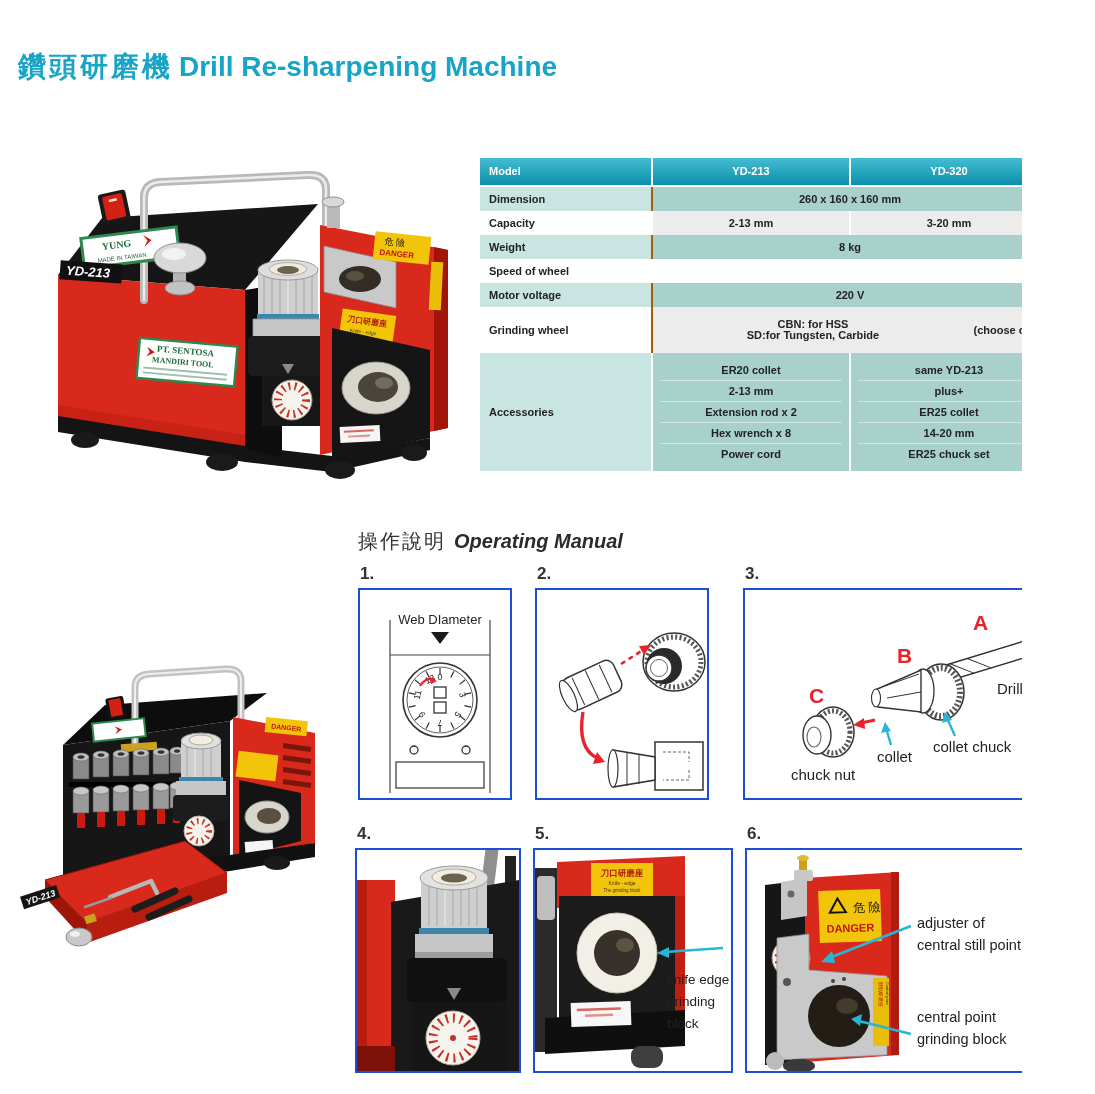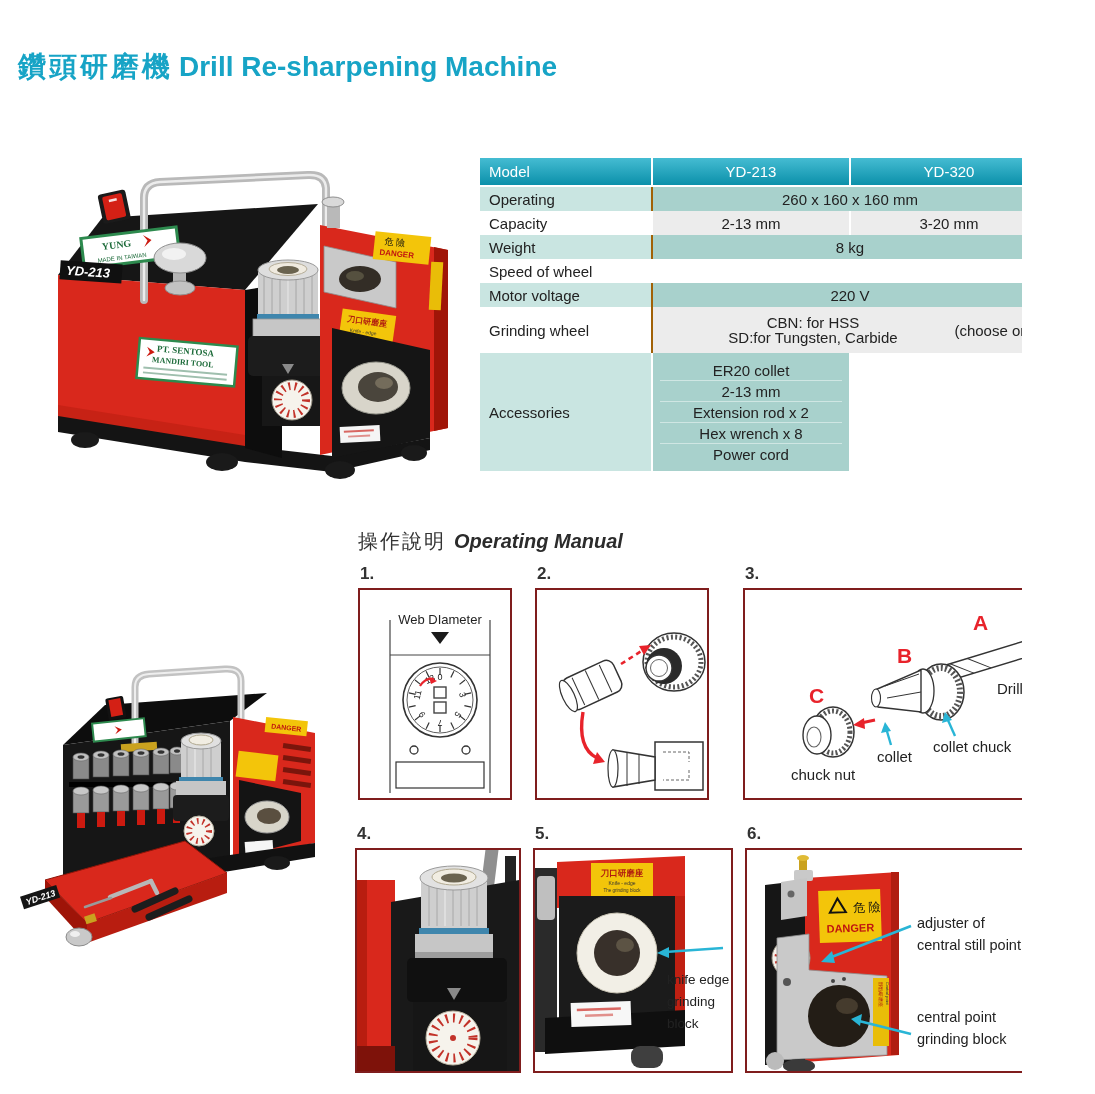--- a/index.html
+++ b/index.html
@@ -2,21 +2,21 @@
 <html><head>
 <meta charset="utf-8">
 <style>
   html,body{margin:0;padding:0;background:#fff;}
   .page{position:relative;width:1022px;height:1094px;background:#fff;overflow:hidden;
         font-family:"Liberation Sans",sans-serif;color:#222;}
   
   .title{position:absolute;left:18px;top:48px;font-size:28px;font-weight:bold;color:#17a4c6;white-space:nowrap;}
   .title .zh{letter-spacing:3px;margin-right:6px;}
   
-  .spec{position:absolute;left:480px;top:158px;width:567px;font-size:15px;line-height:1;}
+  .spec{position:absolute;left:480px;top:158px;width:567px;font-size:11px;line-height:1;font-weight:bold;}
   .trow{display:flex;width:100%;}
   .thead{height:29px;background:linear-gradient(#45bcd2,#0b90aa);color:#fff;border-bottom:2px solid #fff;box-sizing:border-box;}
   .c-label{width:171px;display:flex;align-items:center;padding-left:9px;box-sizing:border-box;flex:none;}
   .c-val{width:198px;display:flex;align-items:center;justify-content:center;border-left:2px solid #fff;box-sizing:border-box;flex:none;}
   .c-span{width:396px;display:flex;align-items:center;justify-content:center;border-left:2px solid #a16207;box-sizing:border-box;flex:none;position:relative;}
   .r-teal .c-label{background:#c9e5e1;}
   .r-teal .c-val,.r-teal .c-span{background:#a8d1cc;}
   .r-white .c-label{background:#ffffff;}
   .r-white .c-val,.r-white .c-span{background:#ececec;}
   .h24{height:24px;}.h46{height:46px;}
@@ -24,21 +24,21 @@
   .gw-note{position:absolute;right:5px;top:50%;transform:translateY(-50%);}
   .acc .c-val{flex-direction:column;justify-content:stretch;padding:7px;}
   .acc-line{flex:1;display:flex;align-items:center;justify-content:center;width:100%;}
   .acc-line + .acc-line{border-top:1px solid rgba(255,255,255,.45);}
   .acc{height:118px;}
   
   .manual-head{position:absolute;left:358px;top:528px;font-size:20px;color:#333;white-space:nowrap;}
   .manual-head .zh{letter-spacing:2px;margin-right:8px;}
   .manual-head .en{font-weight:bold;font-style:italic;color:#2b2b2b;}
   .stepnum{position:absolute;font-size:17px;font-weight:bold;color:#333;}
-  .panel{position:absolute;border:2px solid #7f1d1d;background:#fff;box-sizing:border-box;}
+  .panel{position:absolute;border:2px solid #1d4ed8;background:#fff;box-sizing:border-box;}
   .panel svg{display:block;}
 </style>
 </head>
 <body>
 
 <div class="page">
 
   <div class="title">
     <span class="zh">鑽頭研磨機</span><span class="en">Drill Re-sharpening Machine</span>
   </div>
@@ -157,21 +157,21 @@
     </g>
   </svg>
 
   <div class="spec">
     <div class="trow thead">
       <div class="c-label">Model</div>
       <div class="c-val" style="border-color:#fff">YD-213</div>
       <div class="c-val">YD-320</div>
     </div>
     <div class="trow r-teal h24">
-      <div class="c-label">Operating</div>
+      <div class="c-label">Dimension</div>
       <div class="c-span">260 x 160 x 160 mm</div>
     </div>
     <div class="trow r-white h24">
       <div class="c-label">Capacity</div>
       <div class="c-val">2-13 mm</div>
       <div class="c-val">3-20 mm</div>
     </div>
     <div class="trow r-teal h24">
       <div class="c-label">Weight</div>
       <div class="c-span">8 kg</div>
@@ -194,20 +194,27 @@
       </div>
     </div>
     <div class="trow r-teal acc">
       <div class="c-label">Accessories</div>
       <div class="c-val" style="height:118px">
         <div class="acc-line">ER20 collet</div>
         <div class="acc-line">2-13 mm</div>
         <div class="acc-line">Extension rod x 2</div>
         <div class="acc-line">Hex wrench x 8</div>
         <div class="acc-line">Power cord</div>
+      </div>
+      <div class="c-val" style="height:118px">
+        <div class="acc-line">same YD-213</div>
+        <div class="acc-line">plus+</div>
+        <div class="acc-line">ER25 collet</div>
+        <div class="acc-line">14-20 mm</div>
+        <div class="acc-line">ER25 chuck set</div>
       </div>
     </div>
   </div>
 
   <div class="manual-head">
     <span class="zh">操作說明</span><span class="en">Operating Manual</span>
   </div>
 
   <div class="stepnum" style="left:360px;top:564px;">1.</div>
   <div class="stepnum" style="left:537px;top:564px;">2.</div>

